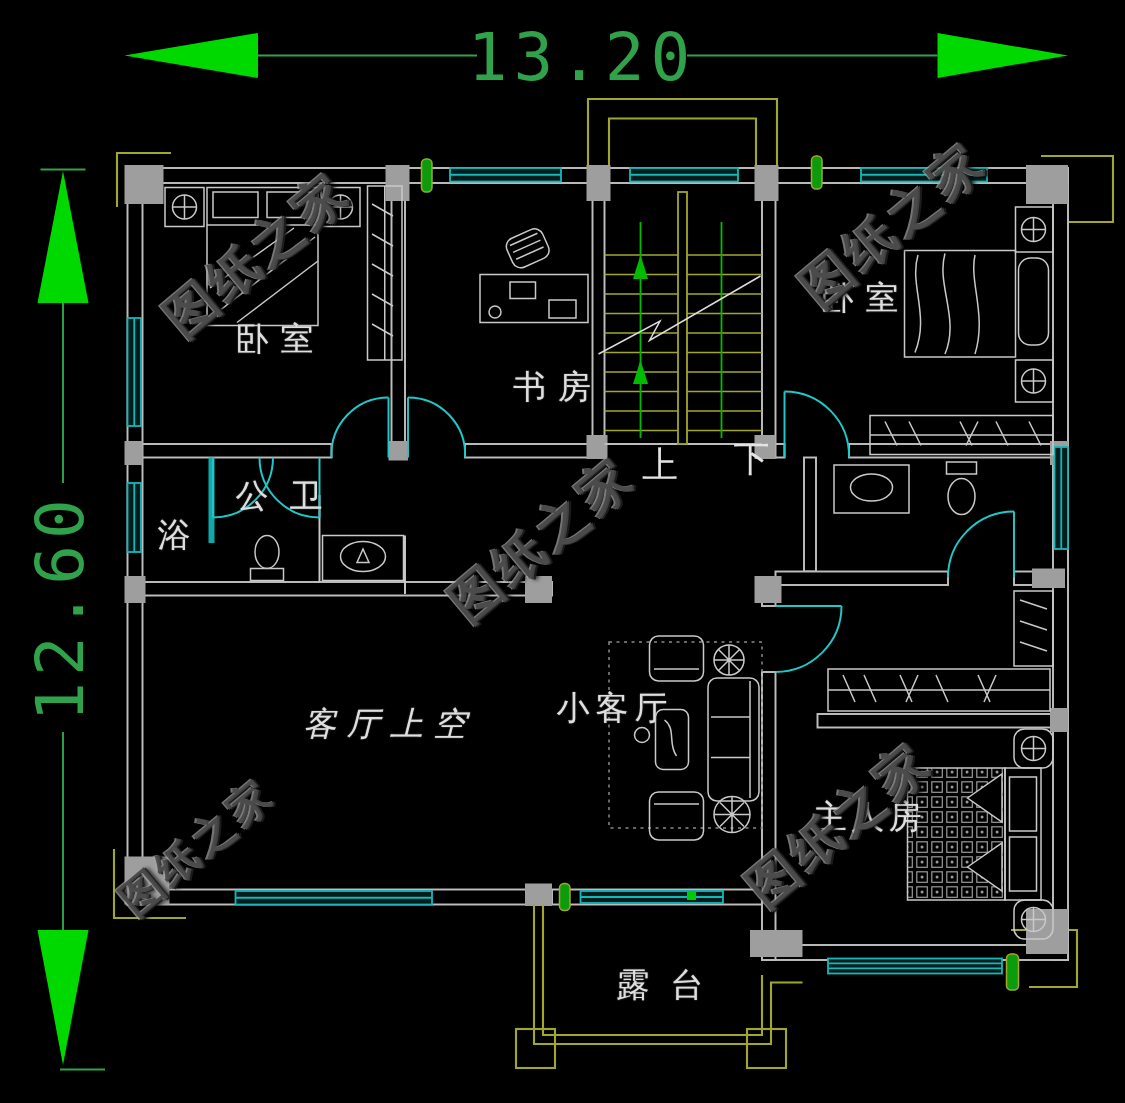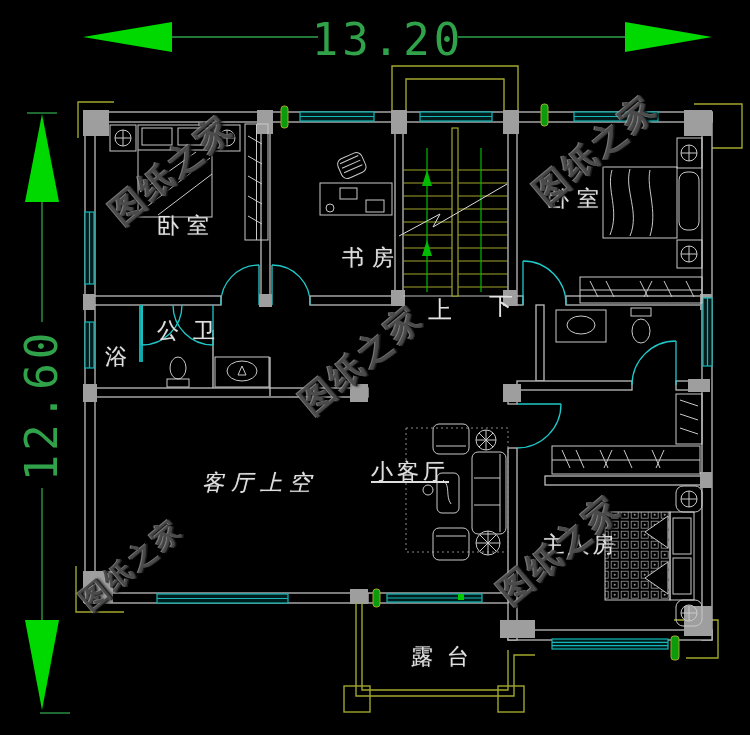--- a/index.html
+++ b/index.html
@@ -329,21 +329,21 @@
 
   <div class="dim-text" style="left:388px;top:39px;">13.20</div>
   <div class="dim-text vertical" style="left:41px;top:405px;">12.60</div>
 
   <div class="room-label" style="left:187px;top:226px;letter-spacing:8px;">卧室</div>
   <div class="room-label" style="left:372px;top:258px;letter-spacing:8px;">书房</div>
   <div class="room-label" style="left:577px;top:199px;letter-spacing:8px;">卧室</div>
   <div class="room-label" style="left:116px;top:357px;letter-spacing:0;">浴</div>
   <div class="room-label" style="left:193px;top:331px;letter-spacing:14px;">公卫</div>
   <div class="room-label" style="left:260px;top:483px;letter-spacing:7px;font-style:italic;">客厅上空</div>
-  <div class="room-label" style="left:410px;top:472px;letter-spacing:4px;text-decoration:underline;">小客厅</div>
+  <div class="room-label" style="left:410px;top:472px;letter-spacing:4px;">小客厅</div>
   <div class="room-label" style="left:580px;top:545px;letter-spacing:3px;">主人房</div>
   <div class="room-label" style="left:447px;top:657px;letter-spacing:14px;">露台</div>
 
   <div class="stair-label" style="left:440px;top:310px;">上</div>
   <div class="stair-label" style="left:501px;top:306px;">下</div>
 
   <div class="wm" style="left:172px;top:170px;">图纸之家</div>
   <div class="wm" style="left:596px;top:150px;">图纸之家</div>
   <div class="wm" style="left:362px;top:360px;">图纸之家</div>
   <div class="wm" style="left:560px;top:550px;">图纸之家</div>

